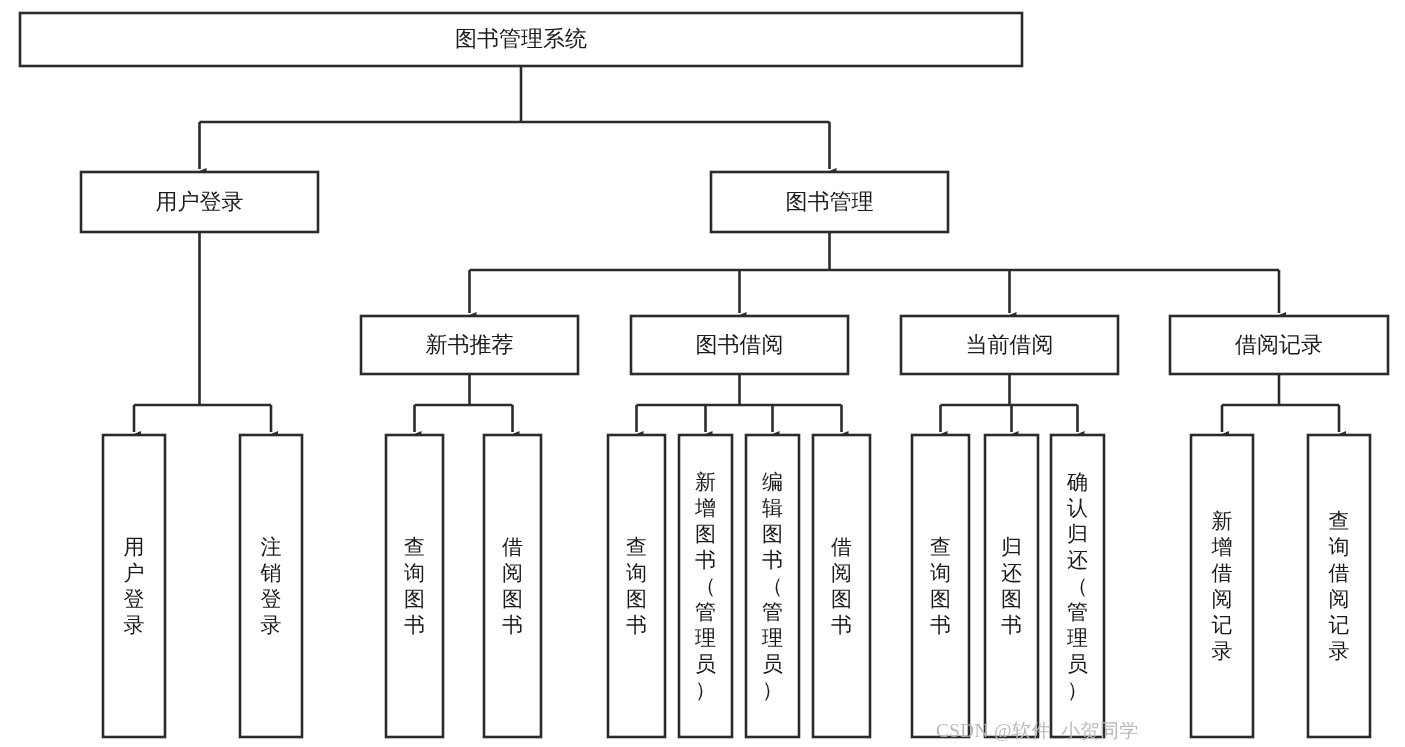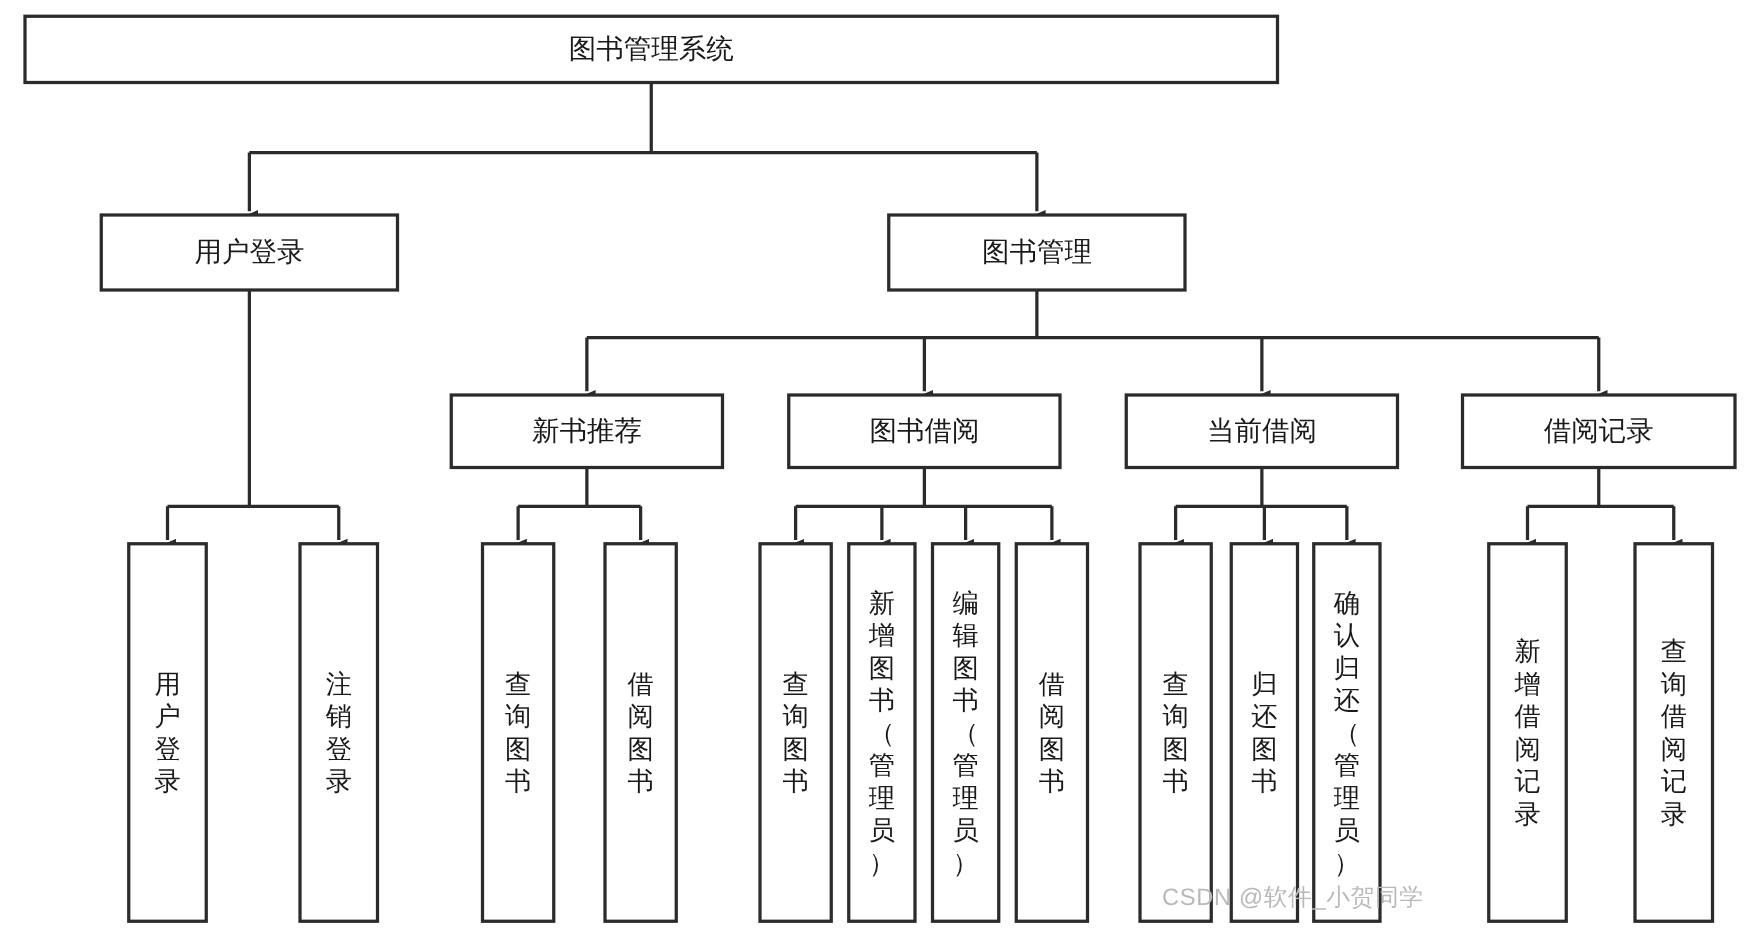--- a/index.html
+++ b/index.html
@@ -53,22 +53,22 @@
   }
   .node-label-v {
     font-family: "Liberation Sans", "DejaVu Sans", sans-serif;
     font-size: 21px;
     fill: #1a1a1a;
     text-anchor: middle;
   }
   .watermark-text {
     position: absolute;
     right: 10px;
-    bottom: 16px;
-    font-family: Liberation Sans, sans-serif;
+    bottom: 3px;
+    font-family: Liberation Serif, serif;
     font-size: 19px;
     color: #b9b9b9;
     white-space: nowrap;
     letter-spacing: 0.5px;
     user-select: none;
   }
 </style>
 </head>
 <body>
 

